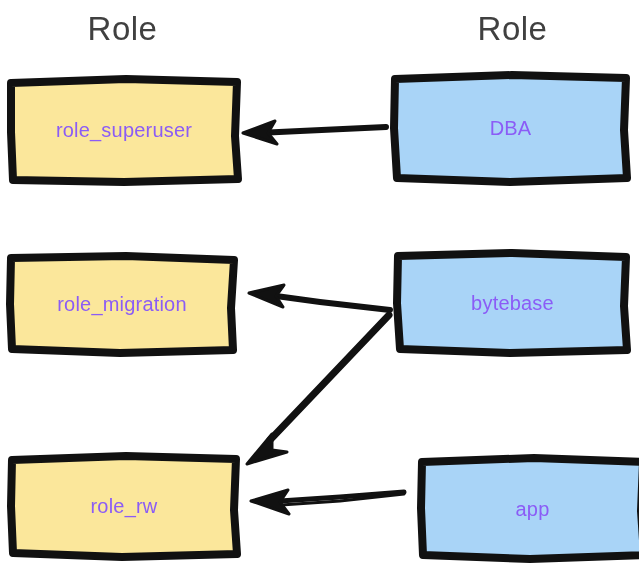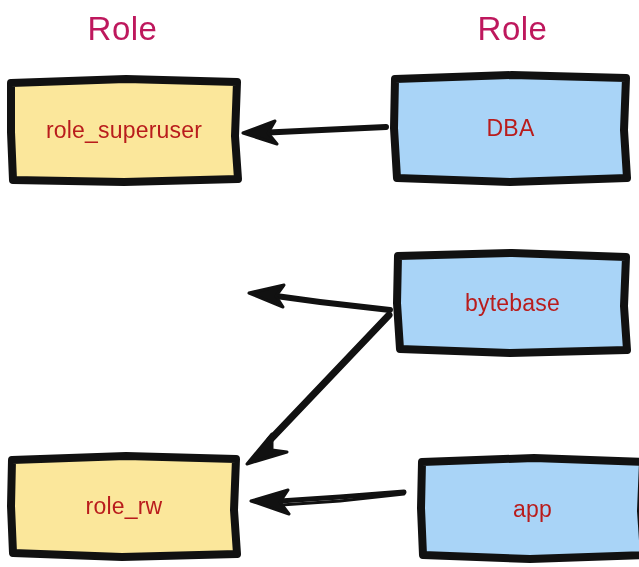--- a/index.html
+++ b/index.html
@@ -21,41 +21,41 @@
     left: 0;
     top: 0;
     width: 639px;
     height: 567px;
   }
 
   .col-header {
     position: absolute;
     font-size: 33px;
     font-weight: 400;
-    color: #be185d;
+    color: #404040;
     letter-spacing: 0.5px;
     white-space: nowrap;
     text-align: center;
     line-height: 1;
   }
   #header-role  { left: 0px;   top: 12px; width: 245px; }
   #header-user  { left: 390px; top: 12px; width: 245px; }
 
   .node {
     position: absolute;
     display: flex;
     align-items: center;
     justify-content: center;
   }
   .node-label {
     position: relative;
     z-index: 3;
-    font-size: 23px;
+    font-size: 20px;
     font-weight: 400;
-    color: #b91c1c;
+    color: #8b5cf6;
     white-space: nowrap;
     letter-spacing: 0.2px;
   }
   .node svg {
     position: absolute;
     left: 0;
     top: 0;
     overflow: visible;
   }
 
@@ -108,20 +108,26 @@
     </g>
   </svg>
 
   <div class="node" id="node-role-superuser">
     <svg width="236" height="112" viewBox="0 0 236 112">
       <path d="M 5 9 L 120 5 L 231 8 L 229 62 L 232 105 L 118 108 L 7 106 L 5 58 Z" fill="#FBE79B" stroke="#111111" stroke-width="8" stroke-linejoin="round"></path>
     </svg>
     <span class="node-label">role_superuser</span>
   </div>
 
+  <div class="node" id="node-role-migration">
+    <svg width="236" height="108" viewBox="0 0 236 108">
+      <path d="M 7 8 L 122 6 L 230 10 L 227 58 L 229 100 L 116 103 L 8 99 L 6 54 Z" fill="#FBE79B" stroke="#111111" stroke-width="8" stroke-linejoin="round"></path>
+    </svg>
+    <span class="node-label">role_migration</span>
+  </div>
 
   <div class="node" id="node-dba">
     <svg width="245" height="116" viewBox="0 0 245 116">
       <path d="M 7 9 L 124 5 L 238 8 L 236 60 L 239 108 L 122 112 L 9 108 L 6 58 Z" fill="#A9D4F7" stroke="#111111" stroke-width="8" stroke-linejoin="round"></path>
     </svg>
     <span class="node-label">DBA</span>
   </div>
 
   <div class="node" id="node-role-rw">
     <svg width="236" height="112" viewBox="0 0 236 112">

